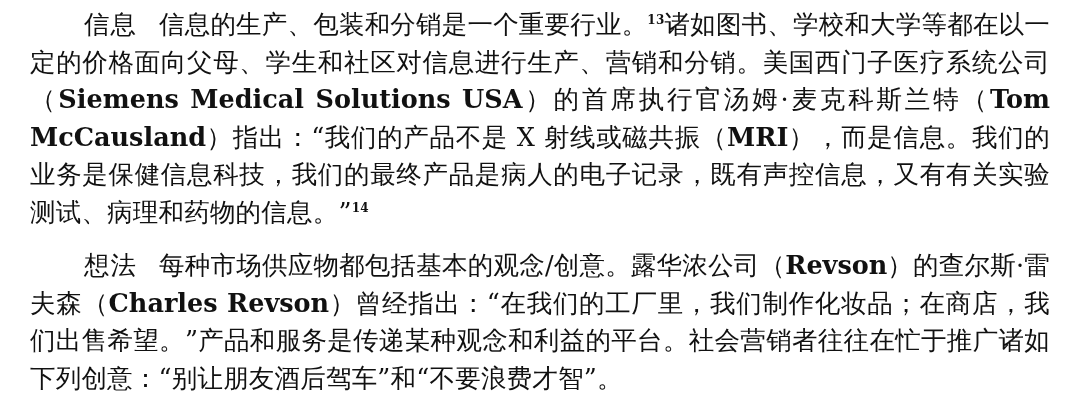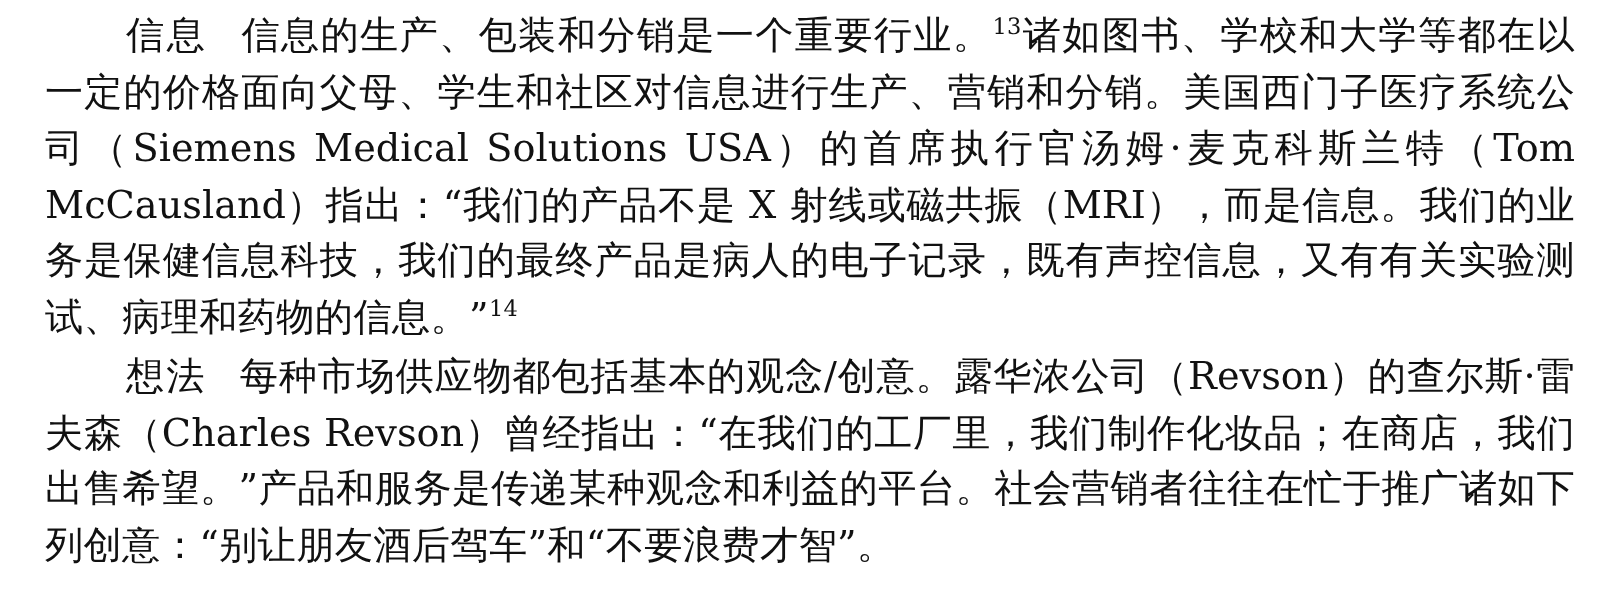--- a/index.html
+++ b/index.html
@@ -25,39 +25,40 @@
     margin: 0 0 0 0;
     color: #111111;
     font-size: 25.5px;
     line-height: 37.5px;
     text-align: justify;
     text-justify: inter-character;
     letter-spacing: 0.2px;
     text-indent: 54px;
   }
   .para + .para {
-    margin-top: 2px;
+    margin-top: 16px;
   }
   .lead {
     font-weight: normal;
     letter-spacing: 1px;
   }
   .gap {
     display: inline-block;
     width: 22px;
   }
   .latin {
     font-family: "DejaVu Serif", "Liberation Serif", serif;
     letter-spacing: 0;
+    font-weight: bold;
   }
   sup.note {
-    font-size: 15px;
+    font-size: 12px;
     vertical-align: super;
     line-height: 0;
-    font-weight: normal;
+    font-weight: bold;
   }
 </style>
 </head>
 <body>
 
 <div class="page">
 
   <p class="para">
     <span class="lead">信息</span><span class="gap"></span><span>信息的生产、包装和分销是一个重要行业。</span><sup class="note">13</sup><span>诸如图书、学校和大学等都在以一定的价格面向父母、学生和社区对信息进行生产、营销和分销。美国西门子医疗系统公司（</span><span class="latin">Siemens Medical Solutions USA</span><span>）的首席执行官汤姆·麦克科斯兰特（</span><span class="latin">Tom McCausland</span><span>）指出：“我们的产品不是 X 射线或磁共振（</span><span class="latin">MRI</span><span>），而是信息。我们的业务是保健信息科技，我们的最终产品是病人的电子记录，既有声控信息，又有有关实验测试、病理和药物的信息。”</span><sup class="note">14</sup>
   </p>

